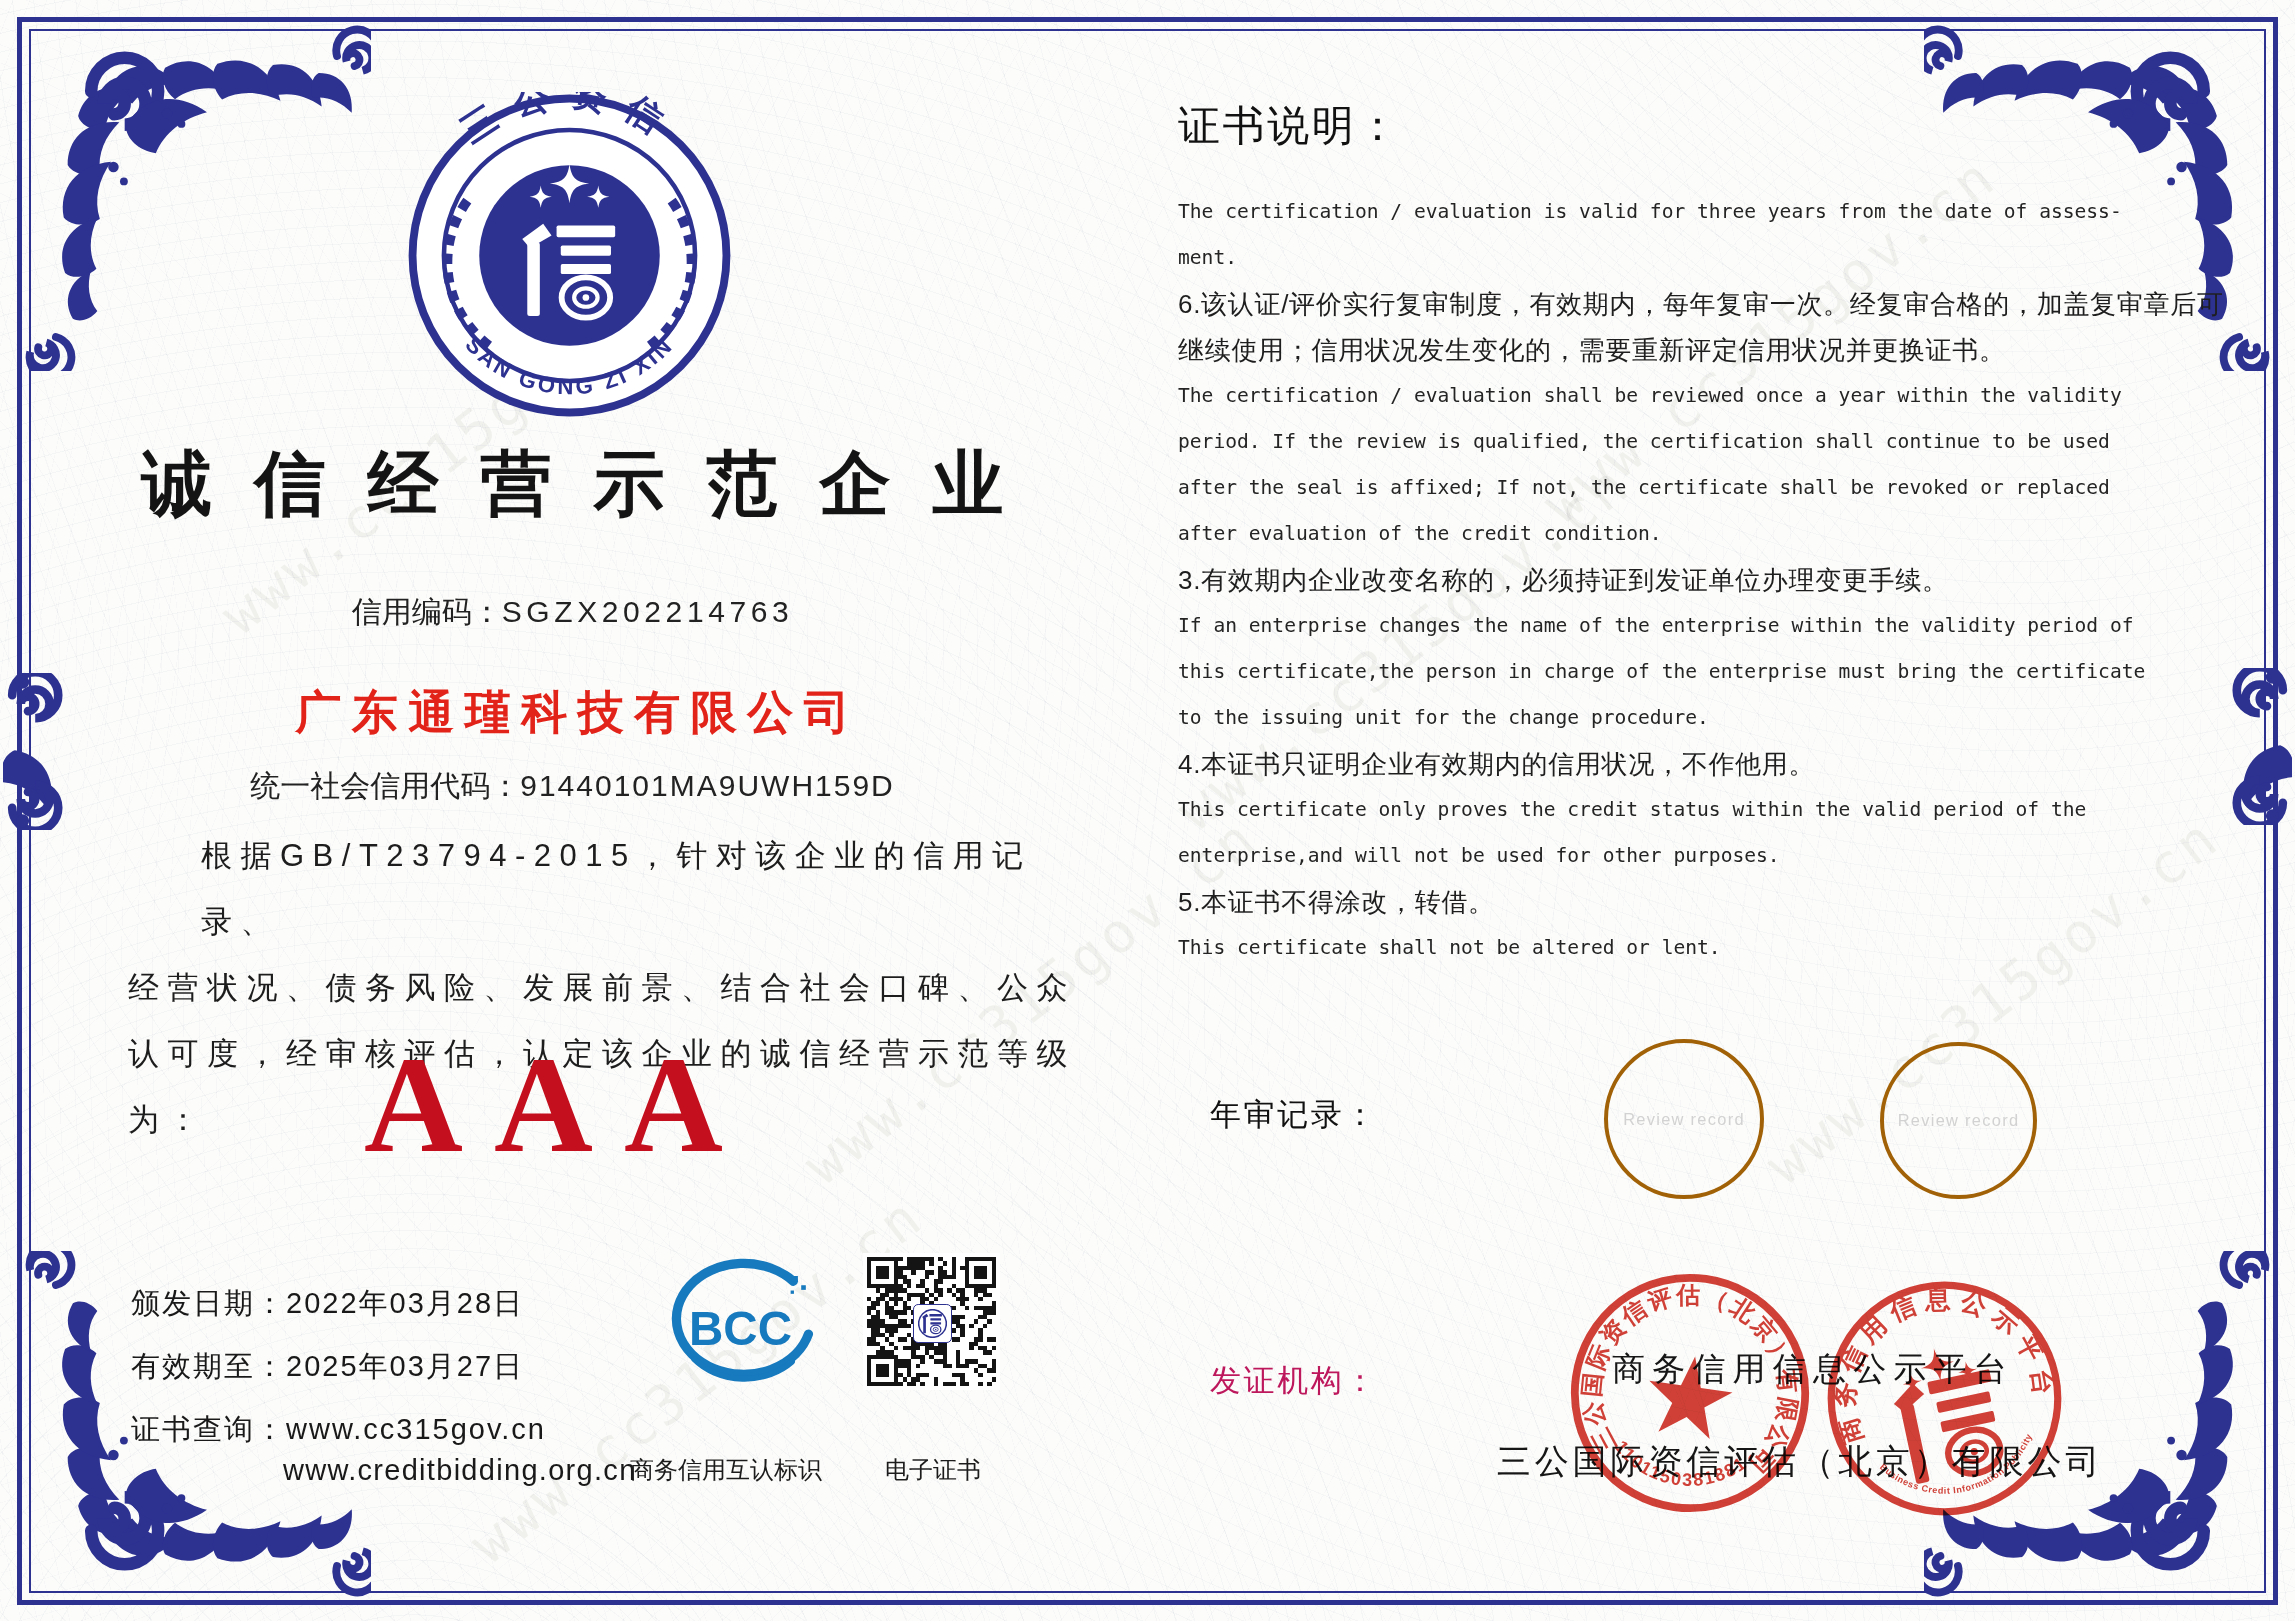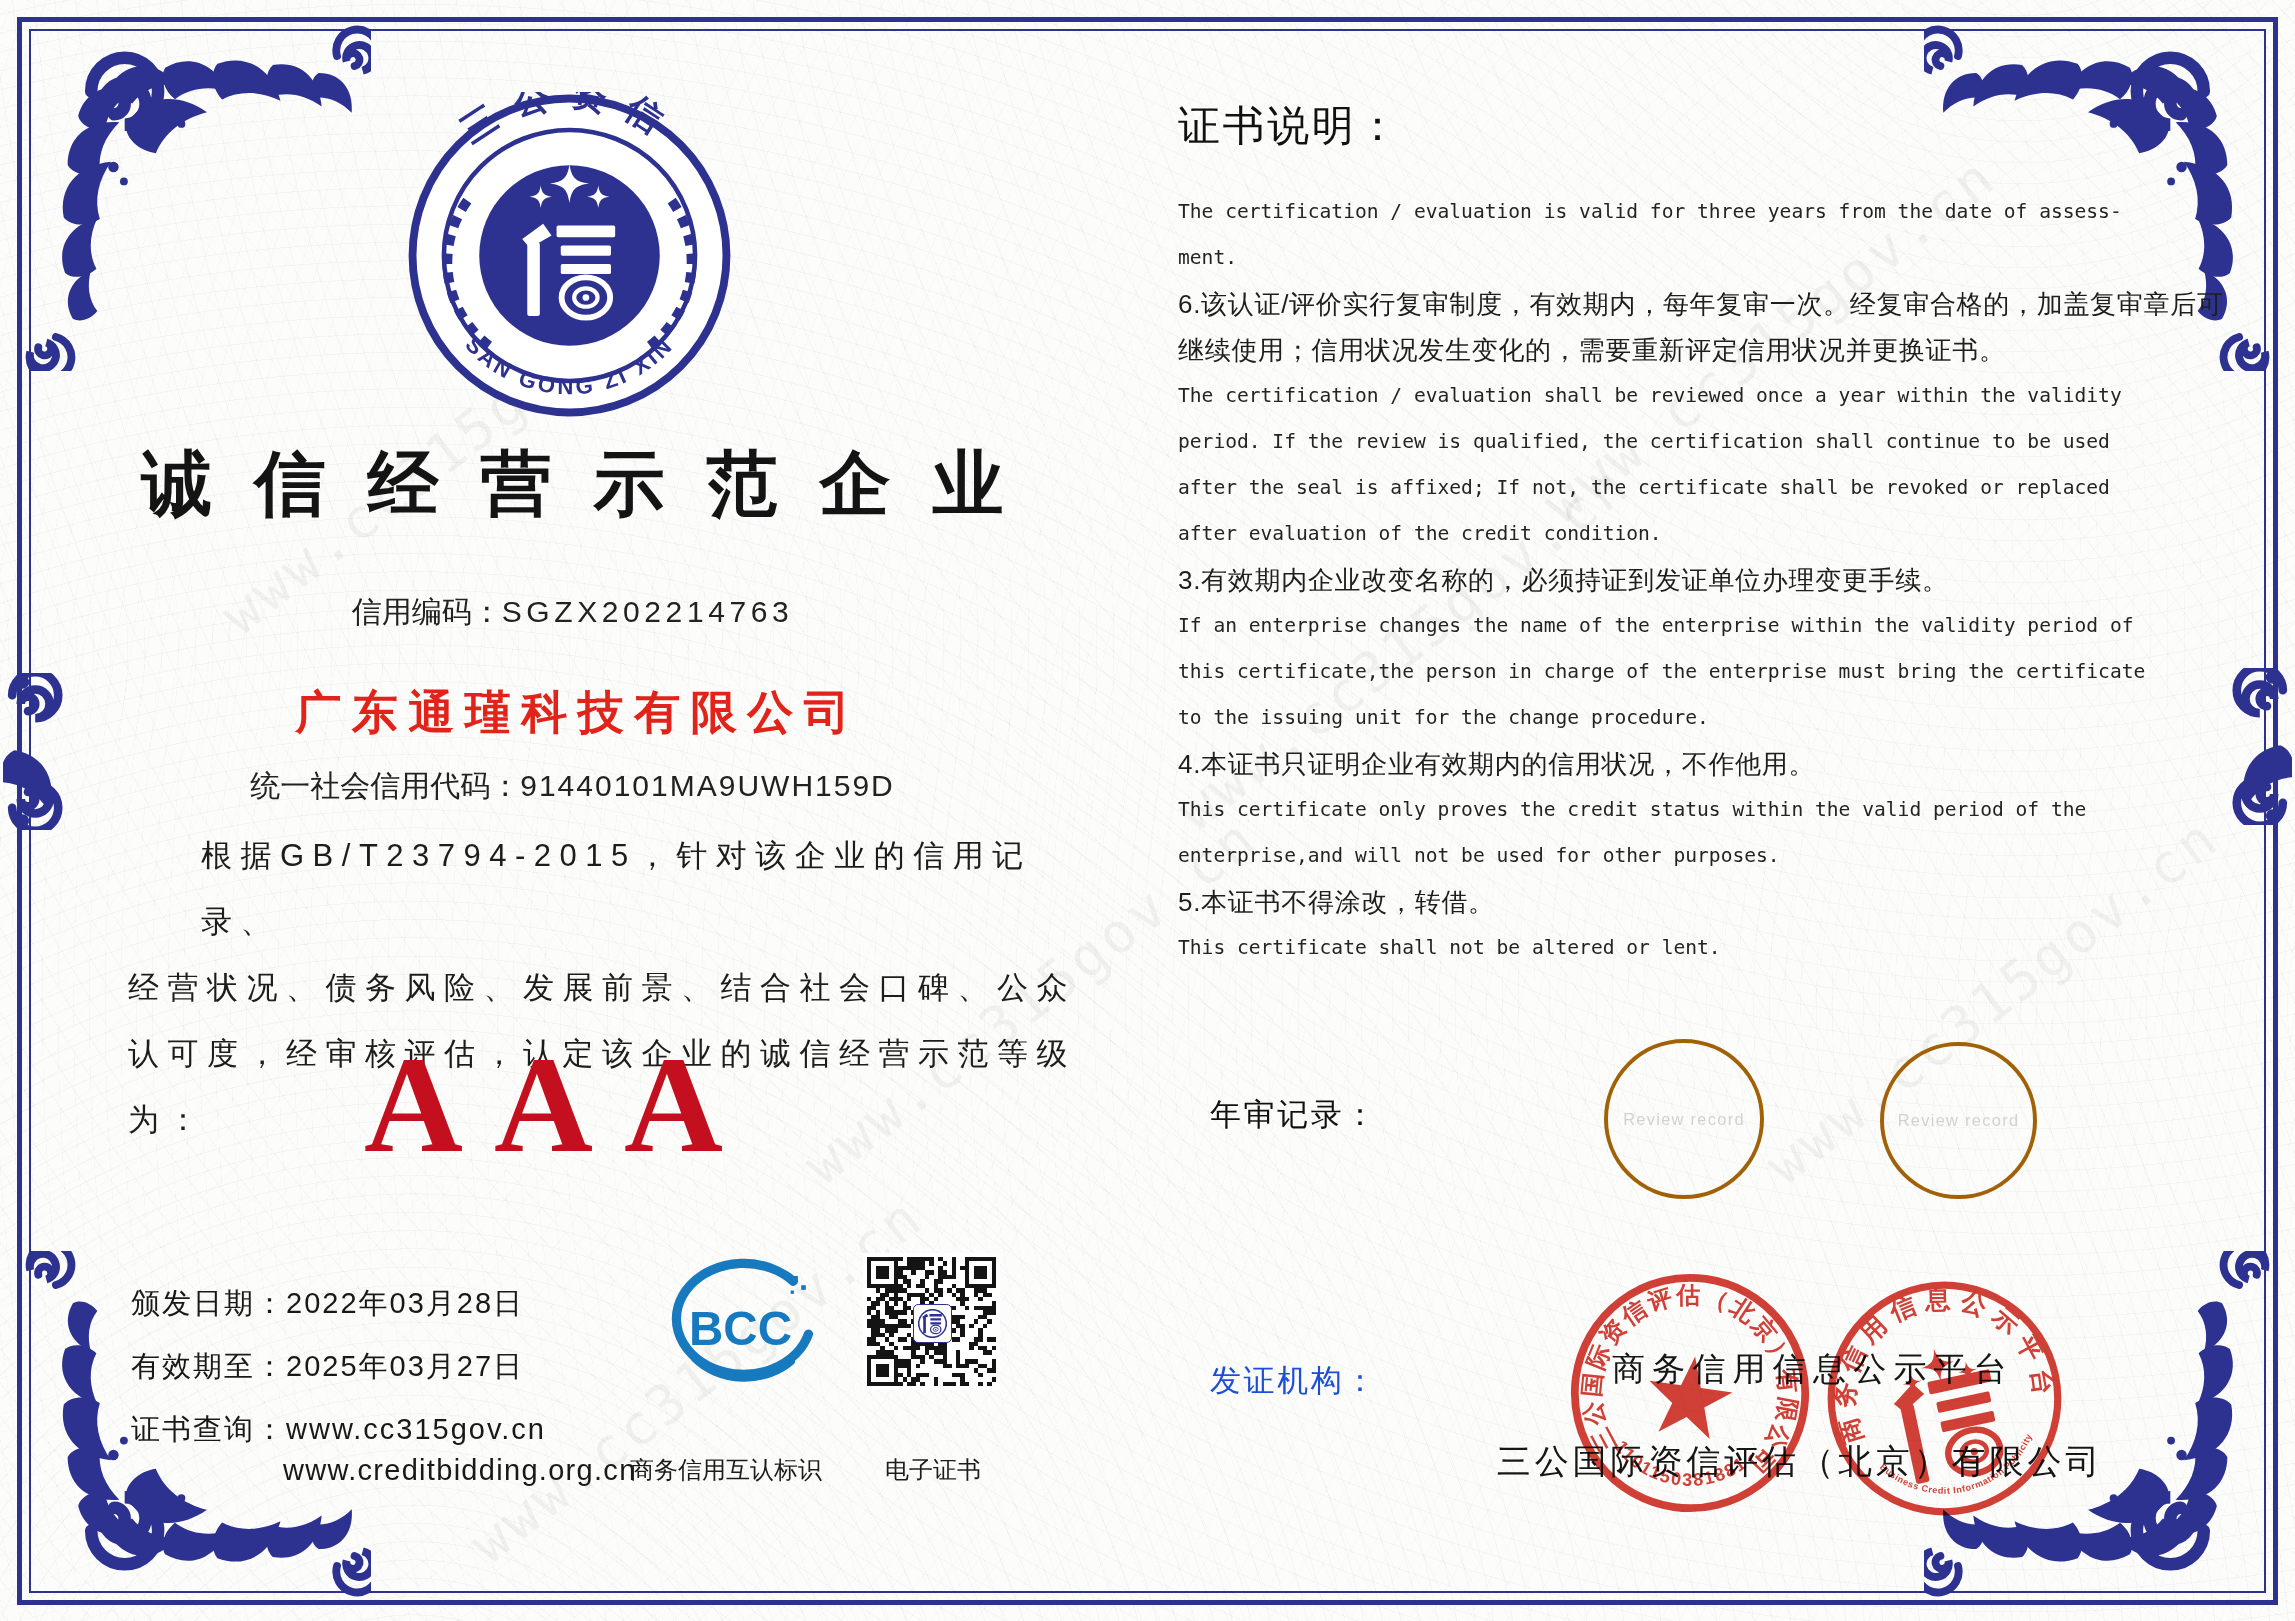--- a/index.html
+++ b/index.html
@@ -58,21 +58,21 @@
   .ins-head{left:1178px;top:98px;font-size:42px;color:#111;letter-spacing:2.6px;}
   .ins{left:1178px;top:189px;width:1024px;}
   .ins p{margin:0;height:46px;line-height:46px;white-space:nowrap;overflow:visible;}
   .ins p.cn{font-size:26px;color:#1e1e1e;letter-spacing:0.7px;}
   .ins p.en{font-size:19.6px;font-family:"DejaVu Sans Mono","Liberation Mono",monospace;color:#242424;}
   .ar-label{left:1210px;top:1094px;font-size:31px;color:#111;letter-spacing:2.6px;}
   .rev{border:4px solid #a16207;border-radius:50%;display:flex;align-items:center;justify-content:center;}
   .rev span{color:#d2d2d2;font-size:16.4px;letter-spacing:1.3px;}
   .rev1{left:1604px;top:1039px;width:152px;height:152px;}
   .rev2{left:1880px;top:1042px;width:149px;height:149px;}
-  .iss-label{left:1210px;top:1360px;font-size:31px;color:#1d4ed8;letter-spacing:2.6px;}
+  .iss-label{left:1210px;top:1360px;font-size:31px;color:#be185d;letter-spacing:2.6px;}
   .iss1{left:1551px;top:1347px;width:524px;text-align:center;font-size:33px;color:#161616;letter-spacing:7.2px;white-space:nowrap;}
   .iss2{left:1466px;top:1439px;width:668px;text-align:center;font-size:34px;color:#161616;letter-spacing:3.9px;white-space:nowrap;}
   .seal{mix-blend-mode:multiply;opacity:.92;}
   .seal1{left:1564px;top:1267px;width:252px;height:252px;transform:rotate(8deg);}
   .seal2{left:1821px;top:1275px;width:247px;height:247px;transform:rotate(-12deg);}
   svg text{font-family:"Liberation Sans","DejaVu Sans",sans-serif;}
 </style>
 </head>
 <body>
 

